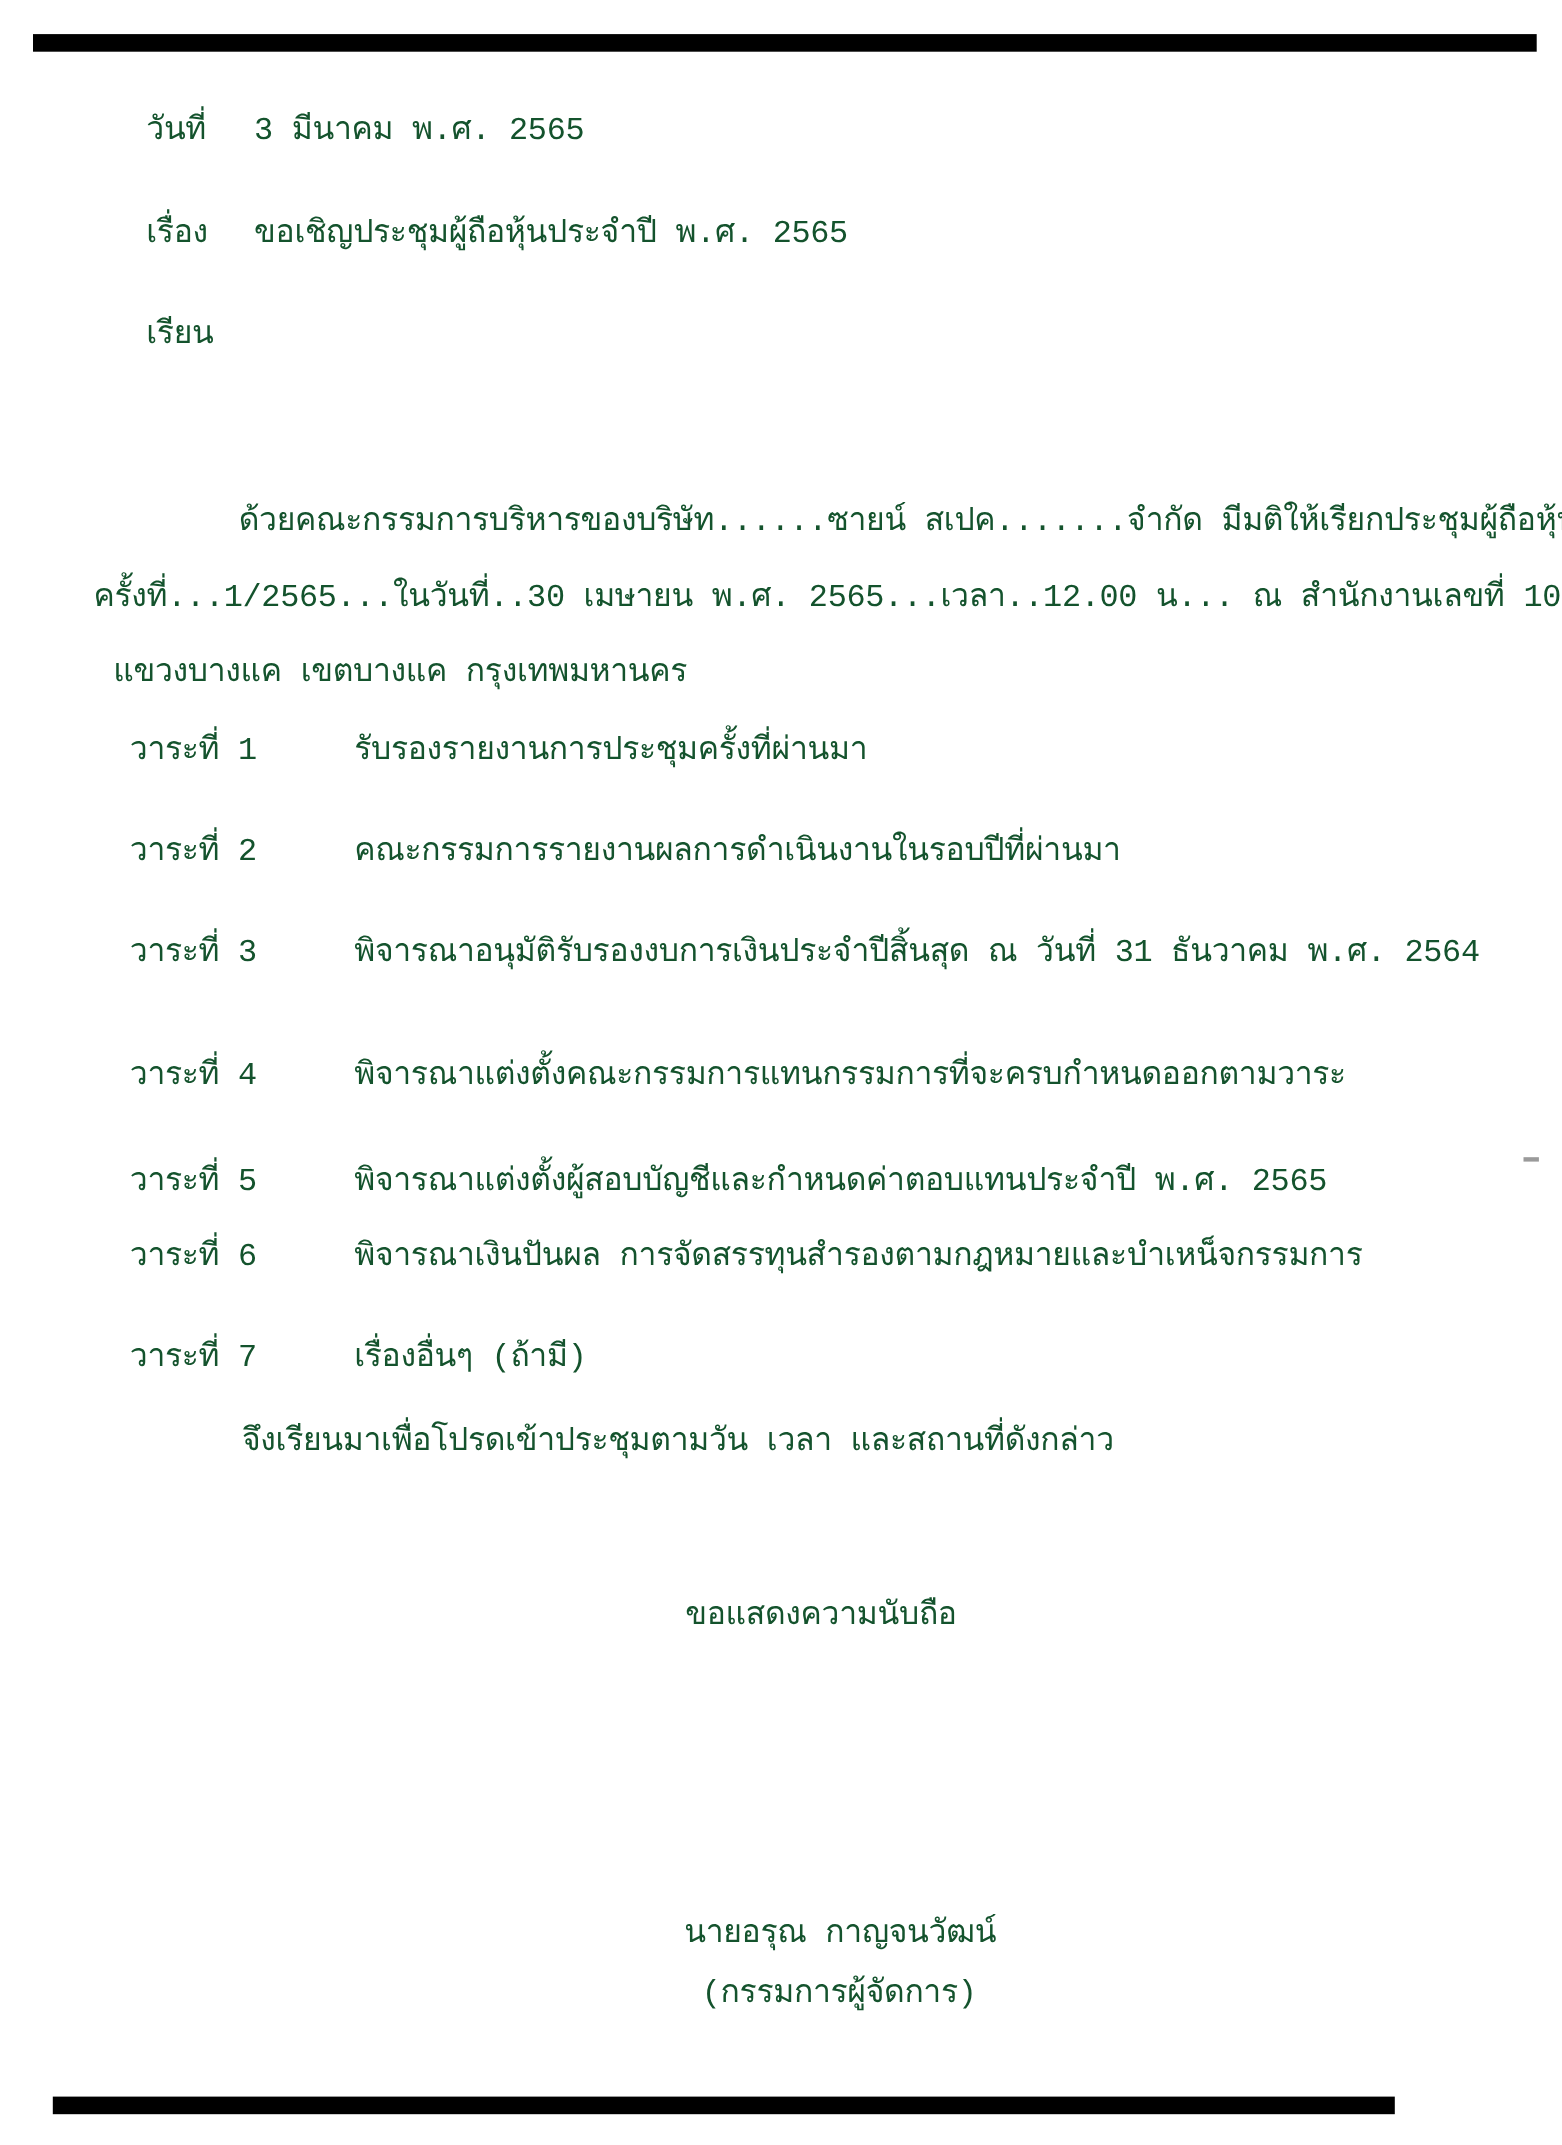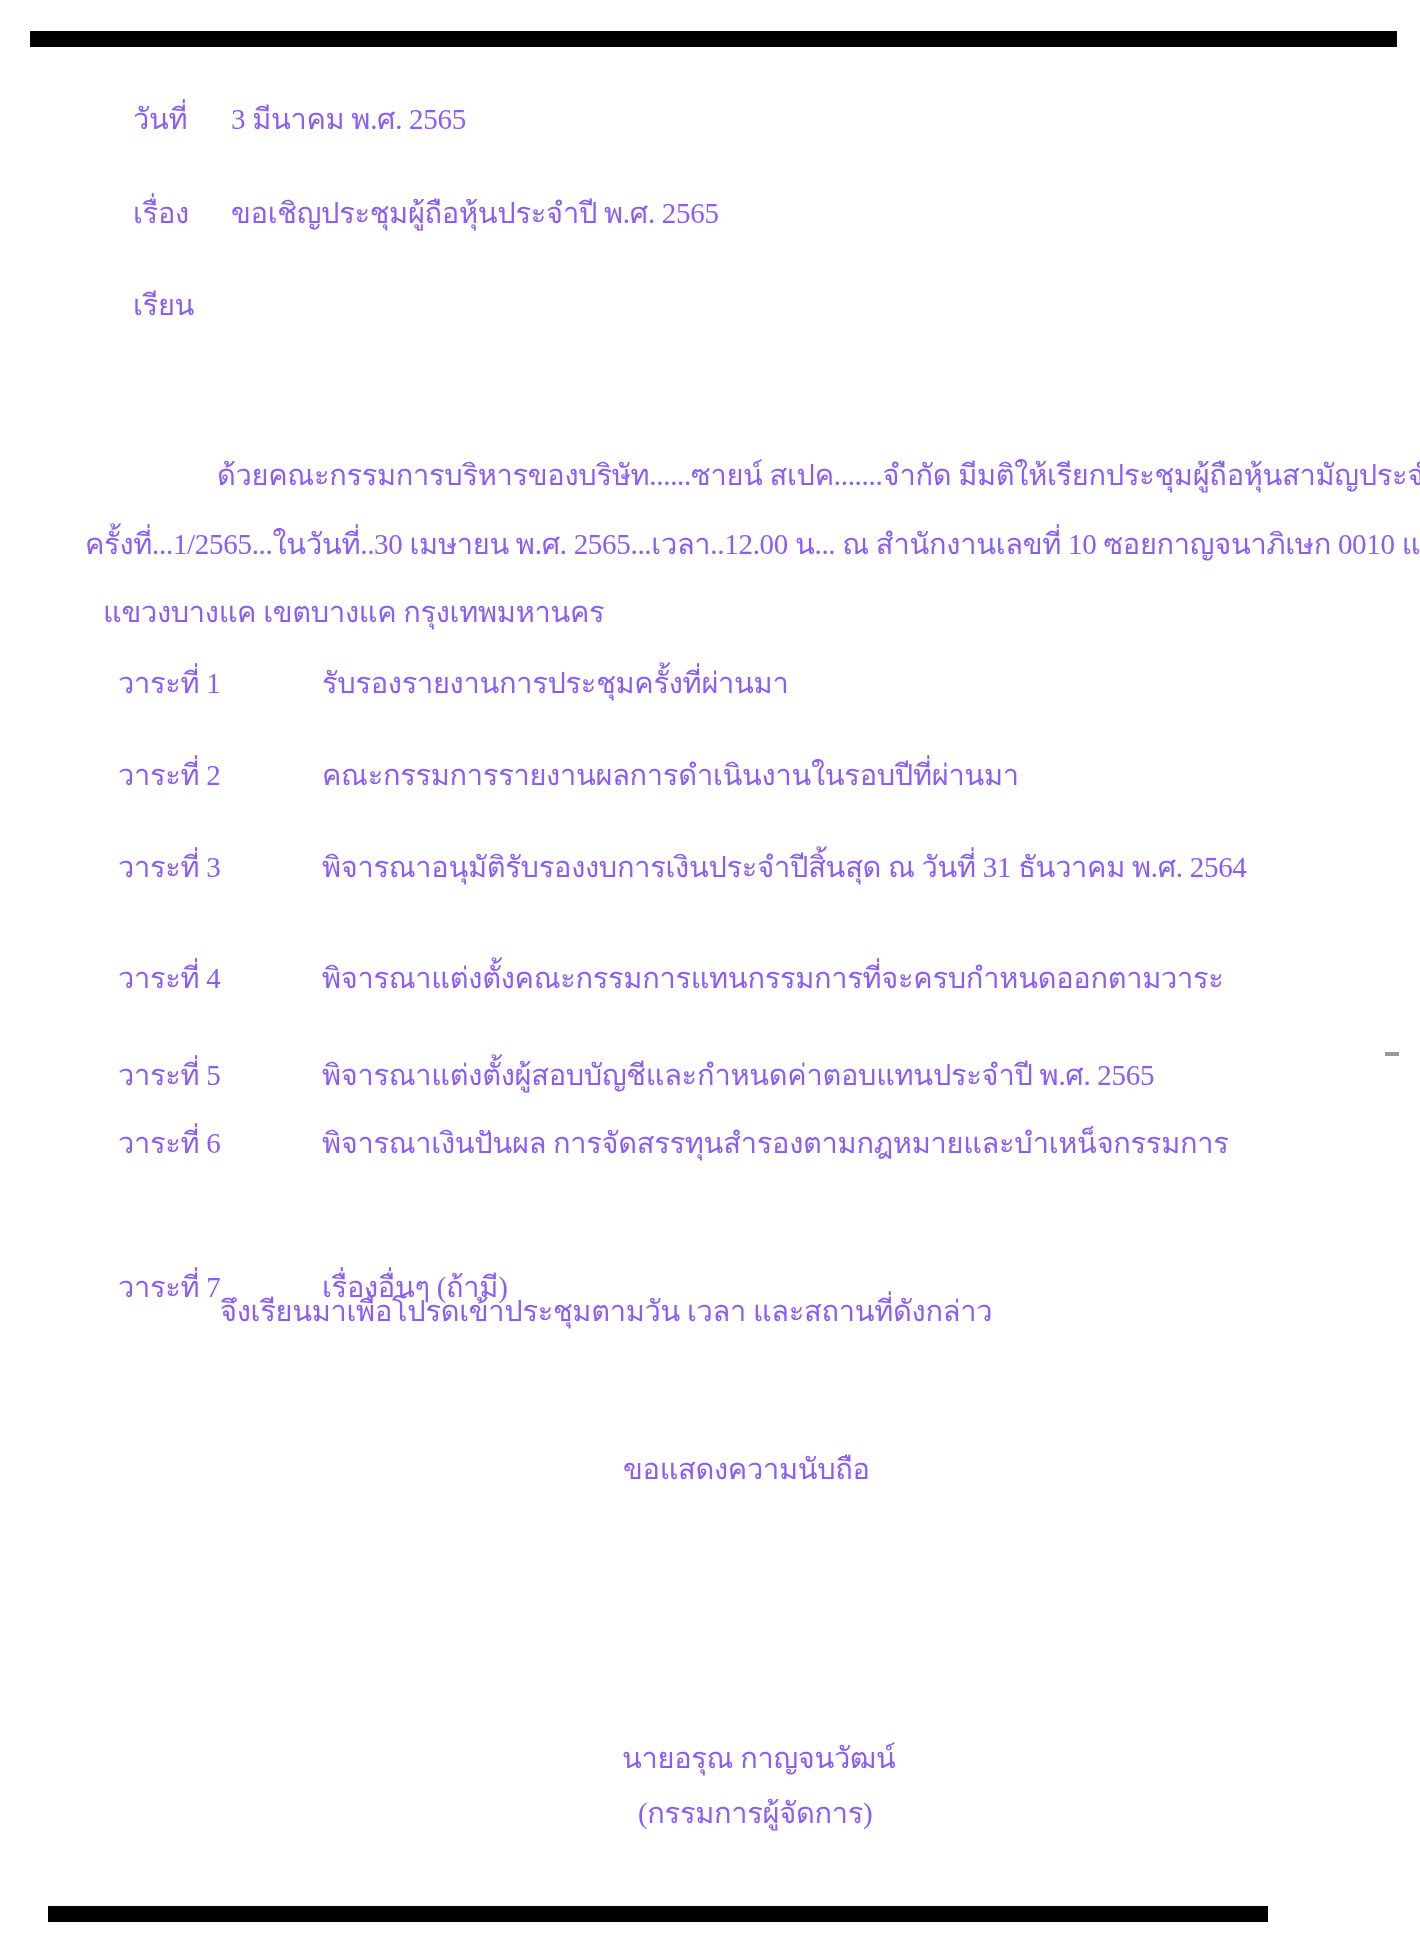--- a/index.html
+++ b/index.html
@@ -5,22 +5,22 @@
   html, body {
     margin: 0;
     padding: 0;
     background: #ffffff;
   }
   .page {
     position: relative;
     width: 1420px;
     height: 1950px;
     background: #ffffff;
-    font-family: Liberation Serif, serif;
-    color: #8b5cf6;
+    font-family: Liberation Mono, monospace;
+    color: #14532d;
     overflow: hidden;
   }
   .line {
     position: absolute;
     white-space: nowrap;
     font-size: 29px;
     line-height: 46px;
     letter-spacing: -0.3px;
   }
   .scan-bar {
@@ -47,21 +47,21 @@
   .para-3 { top: 589px; left: 103px; }
   
   .agenda-label { left: 118px; }
   .agenda-text  { left: 322px; }
   .ag-1 { top: 660px; }
   .ag-2 { top: 752px; }
   .ag-3 { top: 844px; }
   .ag-4 { top: 936px; margin-top: 19px; }
   .ag-5 { top: 1028px; margin-top: 24px; }
   .ag-6 { top: 1120px; }
-  .ag-7 { top: 1264px; text-align: right; }
+  .ag-7 { top: 1212px; text-align: right; }
   
   .closing    { top: 1288px; left: 220px; }
   .salutation { top: 1446px; left: 623px; }
   .signer-name  { top: 1696px; left: 622px; margin-top: 39px; }
   .signer-title { top: 1790px; left: 638px; }
 </style>
 </head>
 <body>
 
 <div class="page">

